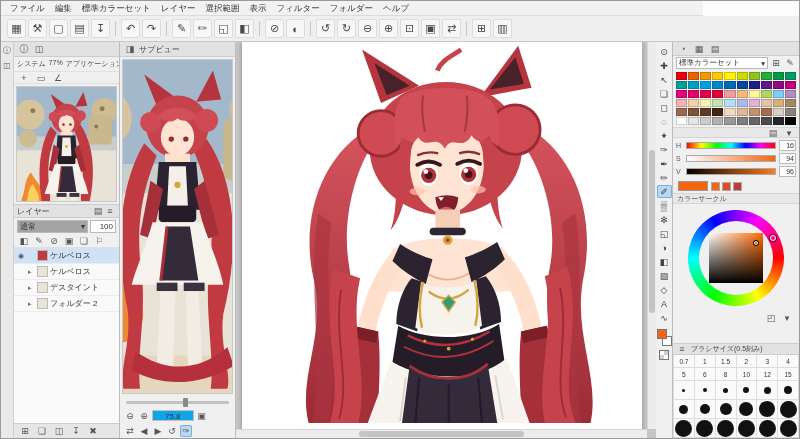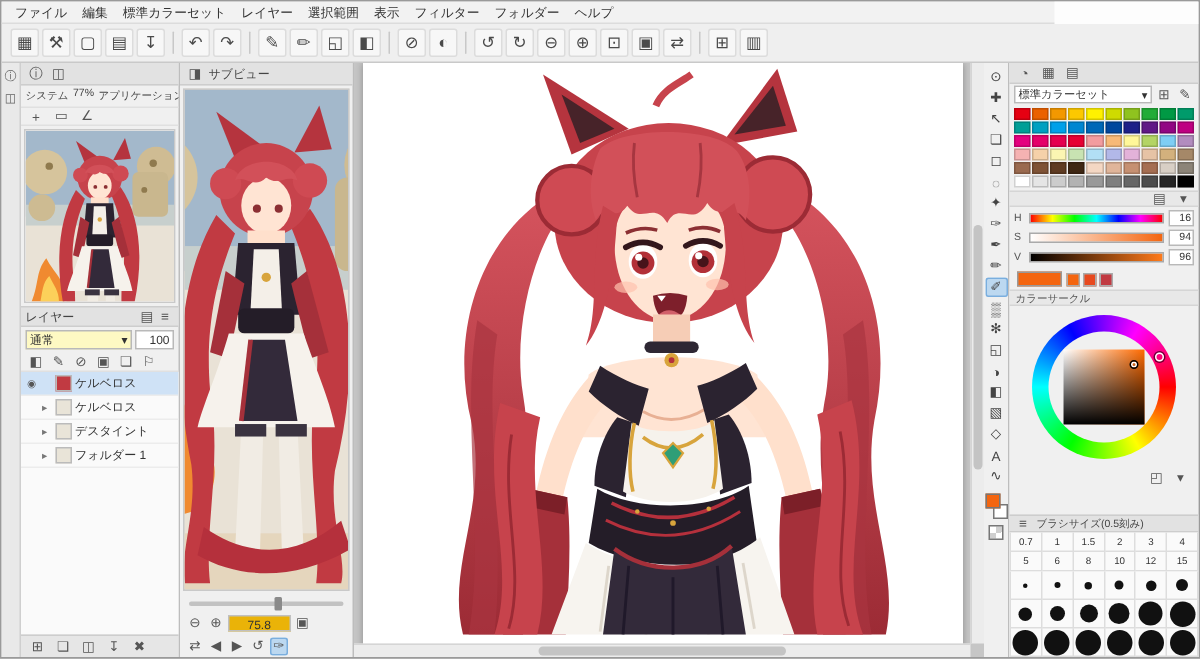--- a/index.html
+++ b/index.html
@@ -39,21 +39,21 @@
   .inforow{padding:2px 3px;font-size:7px;color:#444;display:flex;gap:3px;white-space:nowrap;
     overflow:hidden;border-bottom:1px solid #e0e0e0}
   .markrow{height:12px;flex:none;display:flex;gap:5px;padding:0 4px;align-items:center;
     color:#777;font-size:8px;border-bottom:1px solid #e0e0e0}
   .navthumb{height:116px;flex:none;background:#fff;margin:2px;border:1px solid #c9c9c9;overflow:hidden}
   .navthumb svg{width:100%;height:100%;display:block}
   .layerhead{height:14px;flex:none;background:#e2e2e2;border-top:1px solid #cdcdcd;
     border-bottom:1px solid #cdcdcd;display:flex;align-items:center;gap:2px;padding:0 3px}
   .layerhead .lptitle{flex:1}
   .blendrow{height:17px;flex:none;display:flex;align-items:center;gap:2px;padding:1px 3px}
-  .dropdown{flex:1;height:13px;background:#fef9c3;border:1px solid #b9b9b9;font-size:8px;
+  .dropdown{flex:1;height:13px;background:#a3a3a3;border:1px solid #b9b9b9;font-size:8px;
     display:flex;align-items:center;justify-content:space-between;padding:0 2px}
   .opacity{width:26px;height:13px;background:#fff;border:1px solid #b9b9b9;font-size:8px;
     display:flex;align-items:center;justify-content:flex-end;padding:0 2px}
   .lockrow{height:13px;flex:none;display:flex;gap:3px;padding:0 4px;align-items:center;
     color:#666;font-size:8px;border-bottom:1px solid #e0e0e0}
   .layerlist{flex:1;background:#fafafa;overflow:hidden;min-height:0}
   .lrow{height:16px;display:flex;align-items:center;gap:2px;padding:0 2px;
     border-bottom:1px solid #ececec;font-size:8px}
   .lrow[data-active="true"]{background:#cfe2f6}
   .leye{width:10px;color:#555;font-size:7px;text-align:center}
@@ -64,21 +64,21 @@
     display:flex;gap:5px;align-items:center;padding:0 5px;color:#555;font-size:8px}
   
   .panelB{width:116px;flex:none;background:#f0f0f0;border-right:1px solid #bdbdbd;
     display:flex;flex-direction:column;min-height:0}
   .subthumb{flex:1;margin:2px;border:1px solid #c9c9c9;background:#dcd8d0;overflow:hidden;min-height:0}
   .subthumb svg{width:100%;height:100%;display:block}
   .svslider{height:12px;flex:none;display:flex;align-items:center;padding:0 6px}
   .track{flex:1;height:3px;background:#c2c2c2;border-radius:2px;position:relative}
   .tthumb{position:absolute;left:55%;top:-3px;width:5px;height:9px;background:#8a8a8a;border-radius:1px}
   .svctrl{height:15px;flex:none;display:flex;align-items:center;gap:2px;padding:0 4px;color:#555}
-  .svzoom{font-size:8px;color:#333;min-width:24px;text-align:right;background:#eab308;
+  .svzoom{font-size:8px;color:#333;min-width:24px;text-align:right;background:#0ea5e9;
     border:1px solid #c0c0c0;height:11px;line-height:11px;padding:0 12px}
   
   .canvas{flex:1;background:#c6c6c6;position:relative;overflow:hidden;min-width:0}
   .page{position:absolute;left:6px;right:14px;top:0;bottom:0;background:#fff;
     box-shadow:0 0 5px rgba(0,0,0,.3)}
   .page svg{width:100%;height:100%;display:block}
   .vscroll{position:absolute;right:0;top:0;bottom:9px;width:9px;background:#ececec;border-left:1px solid #d5d5d5}
   .vthumb{position:absolute;top:28%;height:42%;left:1px;right:1px;background:#c4c4c4;border-radius:3px}
   .hscroll{position:absolute;bottom:0;left:0;right:9px;height:9px;background:#ececec;border-top:1px solid #d5d5d5}
   .hthumb{position:absolute;left:30%;width:40%;top:1px;bottom:1px;background:#c4c4c4;border-radius:3px}
@@ -311,27 +311,27 @@
             <span class="llabel">ケルベロス</span>
           </div>
 
           <div class="lrow" data-active="false">
             <span class="leye"></span>
             <span class="licon">▸</span>
             <span class="lthumb" style="background: rgb(233, 228, 216);"></span>
             <span class="llabel">デスタイント</span>
           </div>
 
-
           <div class="lrow" data-active="false">
             <span class="leye"></span>
             <span class="licon">▸</span>
             <span class="lthumb" style="background: rgb(233, 228, 216);"></span>
-            <span class="llabel">フォルダー 1</span>
+            <span class="llabel">フォルダー 2</span>
           </div>
+
 
         </div>
       <div class="palbottom">
 
       <span class="ticon">⊞</span>
           <span class="ticon">❏</span>
           <span class="ticon">◫</span>
           <span class="ticon">↧</span>
           <span class="ticon">✖</span>
         </div>

